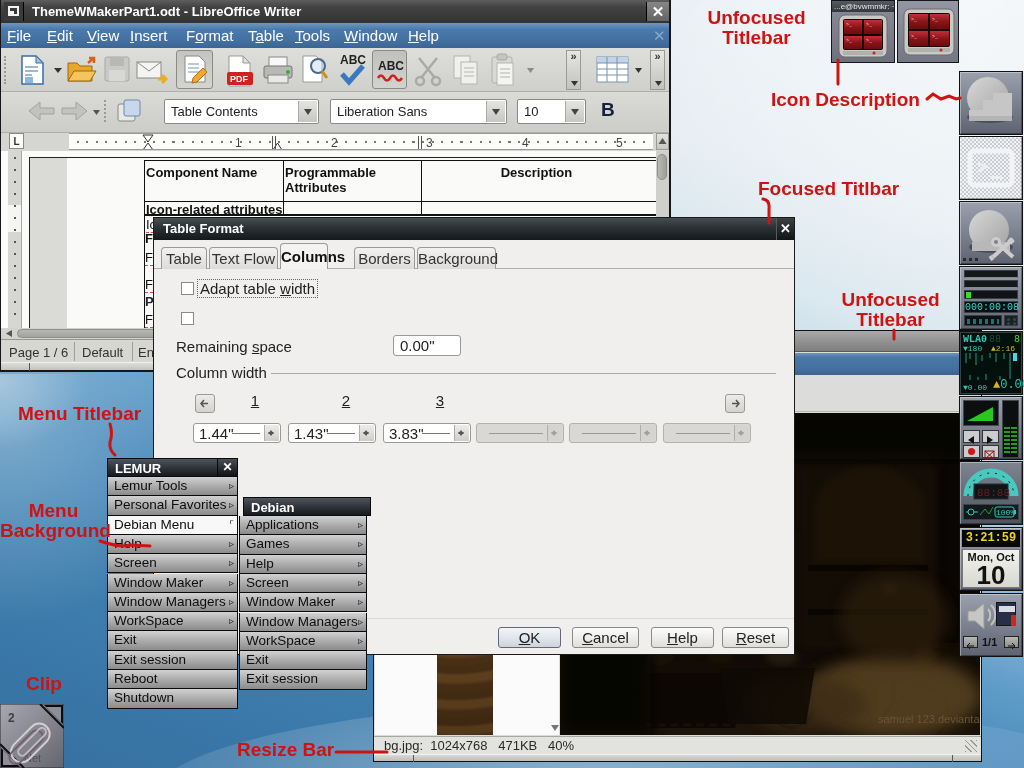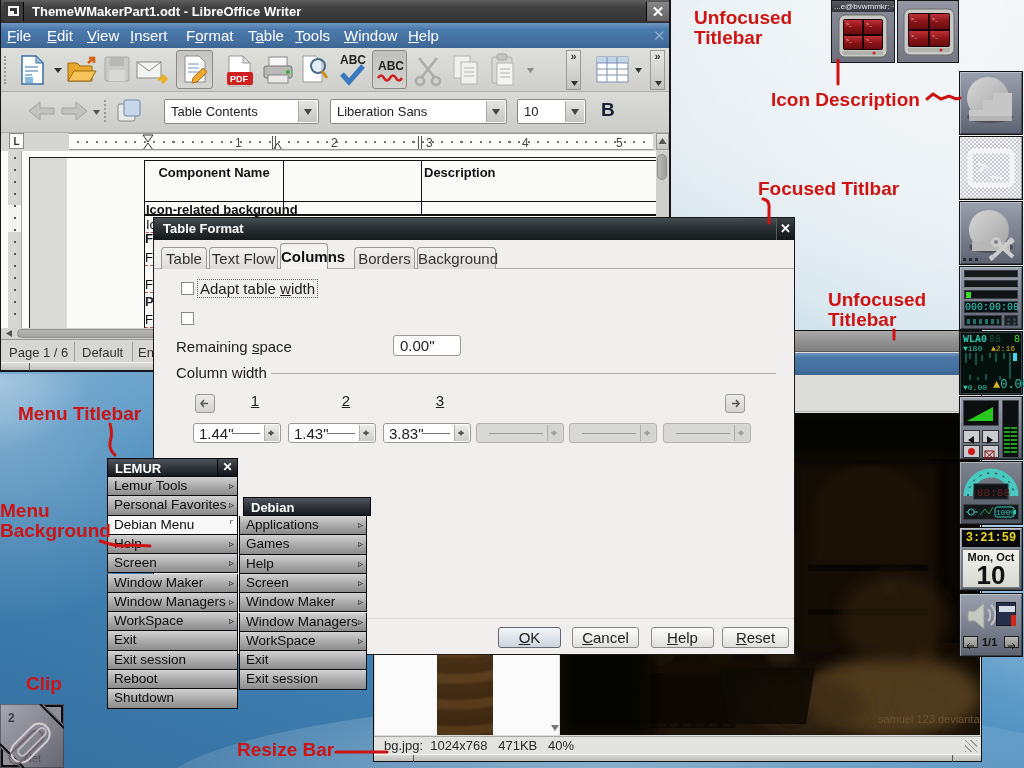--- a/index.html
+++ b/index.html
@@ -8,25 +8,25 @@
 .ab{position:absolute}
 #wall{left:0;top:0;width:1024px;height:768px;
 background:linear-gradient(200deg,#edf2f6 0%,#e7eef3 22%,#d9e7ef 33%,#bcd5e4 44%,#8db8d8 53%,#5f9cc8 61%,#4a8bbc 68%,#4182b2 76%,#3b7aab 86%,#356f9f 100%)}
 .wl1{left:-160px;top:330px;width:400px;height:300px;border-radius:50%;
 background:radial-gradient(circle at 40% 30%,rgba(255,255,255,.30),rgba(255,255,255,0) 65%)}
 .wl2{left:150px;top:700px;width:1000px;height:200px;border-radius:50%;
 background:radial-gradient(ellipse at 45% 40%,rgba(255,255,255,.42),rgba(255,255,255,0) 75%)}
 .wl3{left:650px;top:-80px;width:500px;height:420px;border-radius:50%;
 background:radial-gradient(ellipse at 60% 20%,rgba(255,255,255,.5),rgba(255,255,255,0) 75%)}
 .wl4{left:0px;top:374px;width:130px;height:110px;background:radial-gradient(ellipse 130px 95px at 0% 8%,rgba(255,255,255,.32),rgba(255,255,255,0) 68%)}
-.ann{position:absolute;color:#cf1212;font-weight:bold;font-size:19px;line-height:20px;z-index:60;white-space:nowrap}
+.ann{position:absolute;color:#cf1212;font-weight:bold;font-size:19px;line-height:20px;text-align:center;z-index:60;white-space:nowrap}
 
 .tile{left:0;width:64px;height:64px;background:linear-gradient(180deg,#9aa0ad,#5d6370);border:1px solid #111;box-shadow:inset 1px 1px 0 rgba(255,255,255,.35),inset -1px -1px 0 rgba(0,0,0,.35)}
 .rnum{position:absolute;top:2px;font-size:12px;color:#444}
-.hd{font-weight:bold;font-size:13px;color:#111;text-align:center;line-height:14.5px}
+.hd{font-weight:bold;font-size:13px;color:#111;text-align:left;line-height:14.5px}
 .combo{height:25px;background:#fff;border:1px solid #8a8a86;border-radius:2px;font-size:13px;color:#222}
 .combo>span{position:absolute;left:6px;top:4px;white-space:nowrap}
 .cbtn{position:absolute;right:1px;top:1px;width:19px;height:21px;background:linear-gradient(180deg,#e4e4e0,#c6c6c2);border-left:1px solid #aaa}
 .cbtn i{position:absolute;left:5px;top:8px;width:0;height:0;border:4.5px solid transparent;border-top:6px solid #444}
 .tab{position:absolute;top:7px;height:22px;background:linear-gradient(180deg,#f2f1ef,#dddcda);border:1px solid #9a9a96;border-bottom:none;border-radius:4px 4px 0 0;font-size:15px;color:#333;text-align:center;line-height:21px}
 .tab.sel{top:3px;height:26px;background:#f4f3f1;font-weight:bold;color:#111;z-index:2;line-height:25px}
 .num{top:174px;width:12px;font-size:15px;color:#222;text-align:center}
 .abtn{width:20px;height:19px;background:linear-gradient(180deg,#ececea,#d2d2ce);border:1px solid #9a9a96;border-radius:3px}
 .spin{width:88px;height:20px;background:#fff;border:1px solid #9a9a96;border-radius:3px;font-size:15px;color:#222}
 .spin>span{position:absolute;left:5px;top:1px}
@@ -432,22 +432,23 @@
    <div class="ab" style="left:28px;top:6px;width:627px;height:171px;background:#fafaf8;border-left:1px solid #222;border-top:1px solid #222"></div>
    <div class="ab" style="left:29px;top:7px;width:37px;height:170px;background:#dadad6"></div>
 
    <div class="ab" style="left:143px;top:9px;width:512px;height:168px;border-top:1px solid #111">
      <div class="ab" style="left:0;top:0;width:1px;height:168px;background:#111"></div>
      <div class="ab" style="left:139px;top:0;width:1px;height:53px;background:#111"></div>
      <div class="ab" style="left:277px;top:0;width:1px;height:53px;background:#111"></div>
      <div class="ab" style="left:0;top:40px;width:512px;height:1px;background:#111"></div>
      <div class="ab" style="left:0;top:53px;width:512px;height:1px;background:#111"></div>
      <div class="ab hd" style="left:2px;top:5px;width:136px">Component Name</div>
-     <div class="ab hd" style="left:280px;top:5px;width:225px;text-align:left">Description</div>
-     <div class="ab" style="left:2px;top:41px;font-weight:bold;font-size:13px;color:#111">Icon-related background</div>
+     <div class="ab hd" style="left:141px;top:5px;width:136px">Programmable<br>Attributes</div>
+     <div class="ab hd" style="left:280px;top:5px;width:225px;text-align:center">Description</div>
+     <div class="ab" style="left:2px;top:41px;font-weight:bold;font-size:13px;color:#111">Icon-related attributes</div>
      <div class="ab" style="left:0;top:54px;width:512px;height:1px;background:#111"></div>
      <div class="ab" style="left:2px;top:56px;font-size:13px;color:#111;border-bottom:1px dashed #d04a4a">Icon: Back</div>
      <div class="ab" style="left:144px;top:56px;font-size:13px;color:#111">Color &amp; Text</div>
      <div class="ab" style="left:282px;top:56px;font-size:13px;color:#111">The background of icons when minimized</div>
    </div>
  </div>
 
  <div class="ab" style="left:143px;top:151px;width:10px;height:177px;overflow:hidden;background:transparent">
    <div class="ab" style="left:1px;top:80px;font-weight:bold;font-size:13px;color:#111">F</div>
    <div class="ab" style="left:1px;top:99px;font-size:13px;color:#111;border-bottom:1px dashed #d04a4a">F</div>

